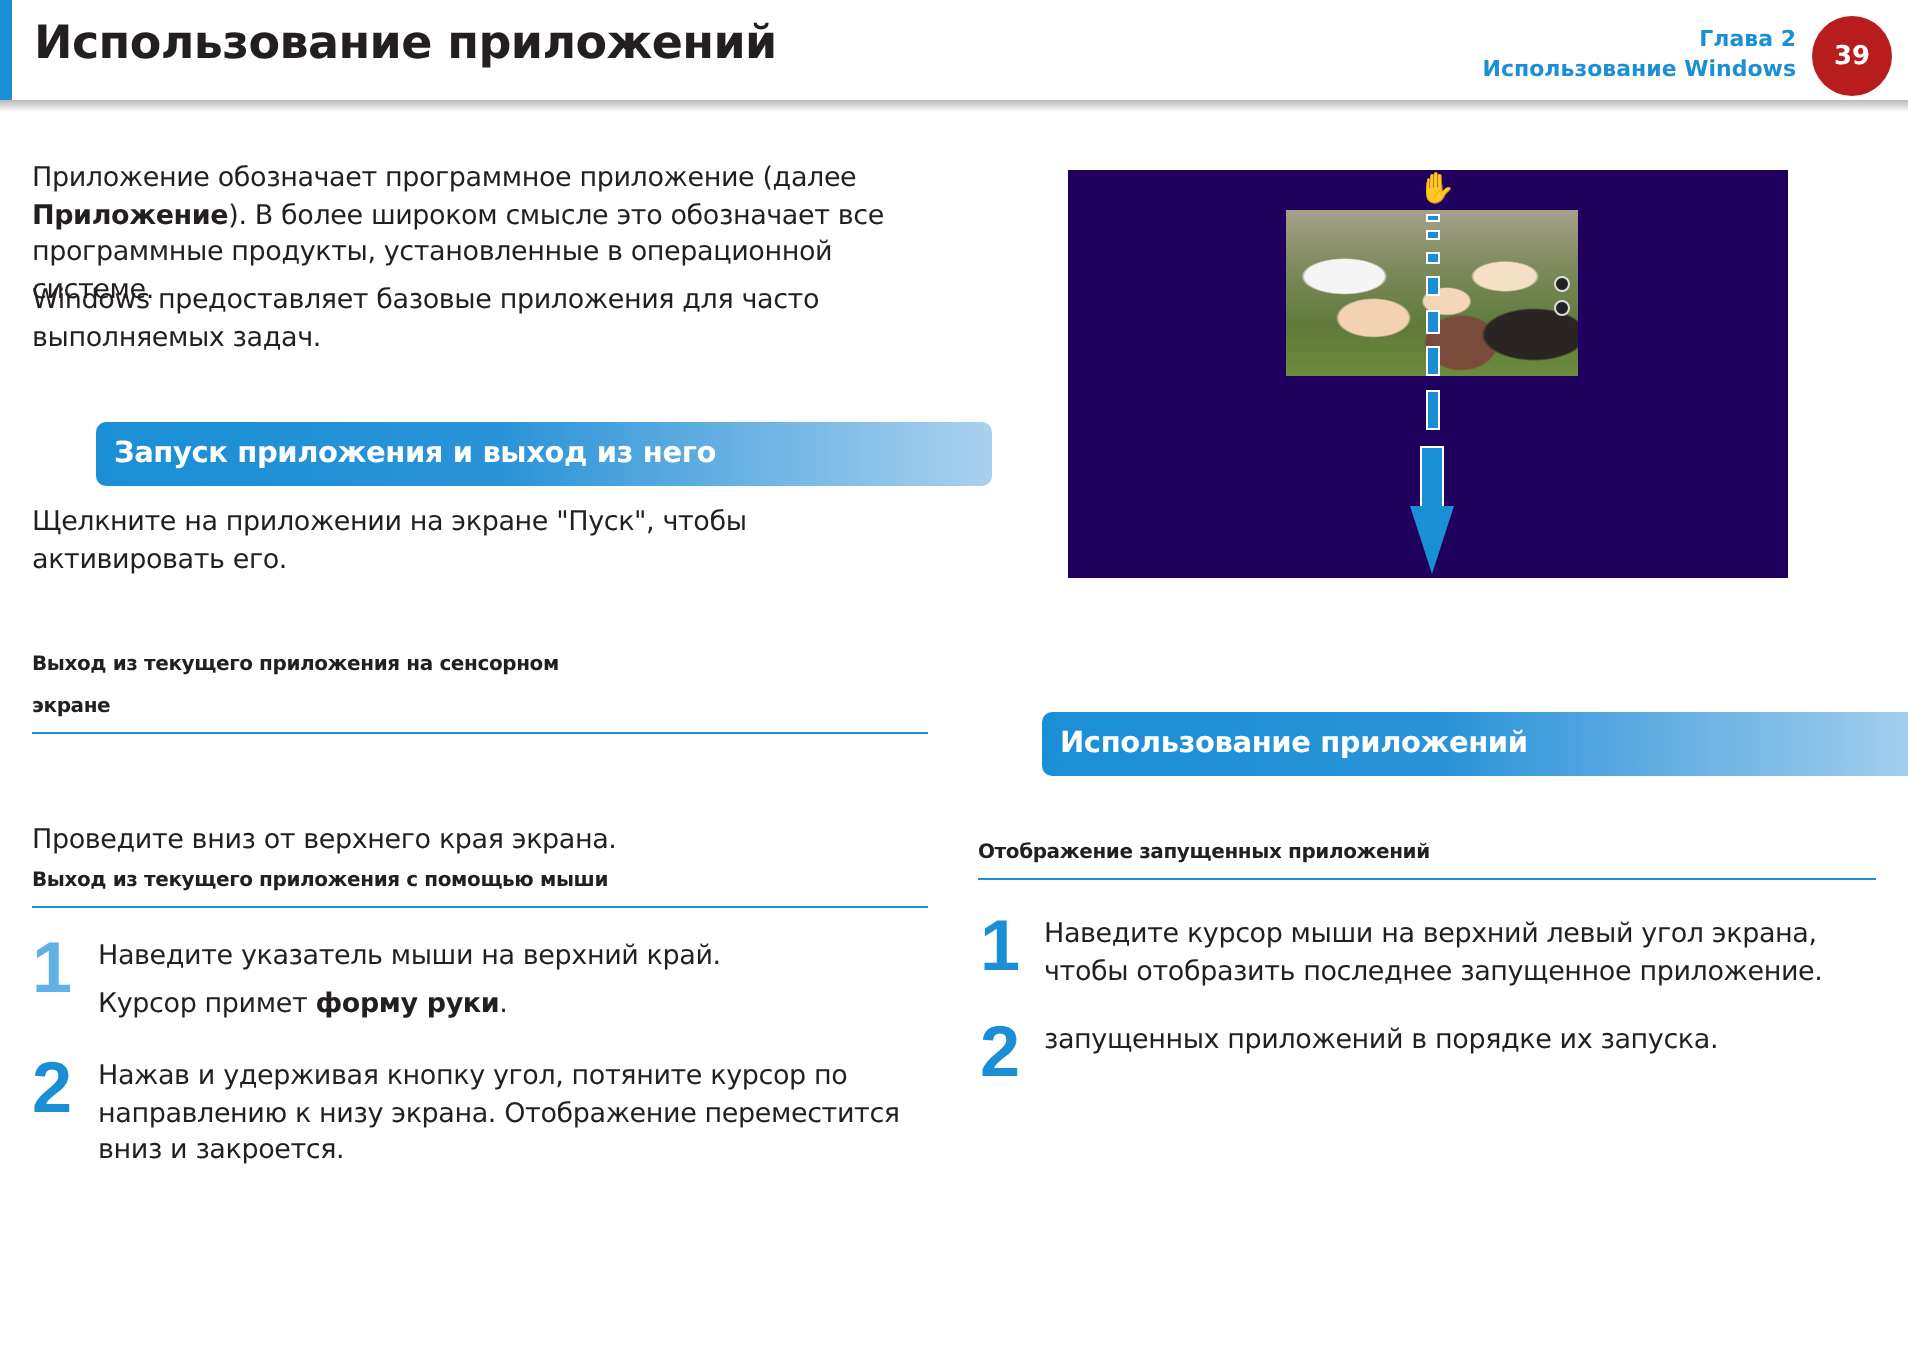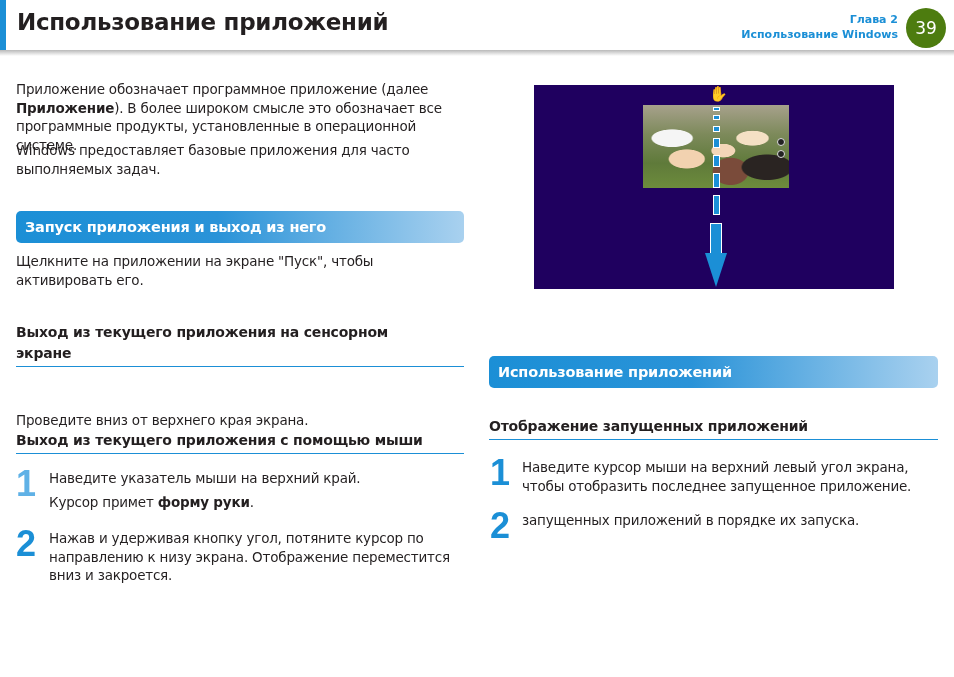--- a/index.html
+++ b/index.html
@@ -14,33 +14,33 @@
     position: absolute; left: 17px; top: 9px; font-size: 23px; font-weight: bold;
     color: #231f20; letter-spacing: -0.3px;
   }
   .header-shadow {
     position: absolute; left: 0; top: 50px; width: 954px; height: 6px;
     background: linear-gradient(to bottom, #b9b9b9, rgba(255,255,255,0));
   }
   .chapter { position: absolute; right: 56px; top: 12px; text-align: right; color: #1b8fd6; font-weight: bold; font-size: 11px; line-height: 15px; }
   .page-badge {
     position: absolute; left: 906px; top: 8px; width: 40px; height: 40px; border-radius: 50%;
-    background: #4d7c0f; color: #fff; font-weight: normal; font-size: 17px;
+    background: #b91c1c; color: #fff; font-weight: bold; font-size: 13px;
     display: flex; align-items: center; justify-content: center;
   }
   .p { position: absolute; font-size: 13.5px; line-height: 18.5px; color: #231f20; letter-spacing: -0.2px; }
   .p b { font-weight: bold; }
   .section-bar {
     position: absolute; height: 32px; border-radius: 5px;
     background: linear-gradient(to right, #1b8fd6 0%, #2a93d8 45%, #a9d1ef 100%);
     color: #fff; font-weight: bold; font-size: 14.5px; line-height: 32px; padding-left: 9px;
-    box-sizing: border-box; letter-spacing: -0.2px;
+    box-sizing: border-box; letter-spacing: -0.2px; margin-left: 32px;
   }
   .subhead {
-    position: absolute; font-weight: bold; font-size: 14px; line-height: 21px; color: #231f20;
+    position: absolute; font-weight: bold; font-size: 10px; line-height: 21px; color: #231f20;
     border-bottom: 1.5px solid #1b8fd6; padding-bottom: 2px; letter-spacing: -0.2px;
   }
   .step-num {
     position: absolute; font-size: 36px; font-weight: bold; line-height: 36px;
     color: #1b8fd6; font-family: "Liberation Sans", sans-serif;
   }
   .step-num.light { color: #5fb1e6; }
   .figure { position: absolute; left: 534px; top: 85px; width: 360px; height: 204px; background: #1f005f; overflow: hidden; }
   .photo {
     position: absolute; left: 109px; top: 20px; width: 146px; height: 83px;

